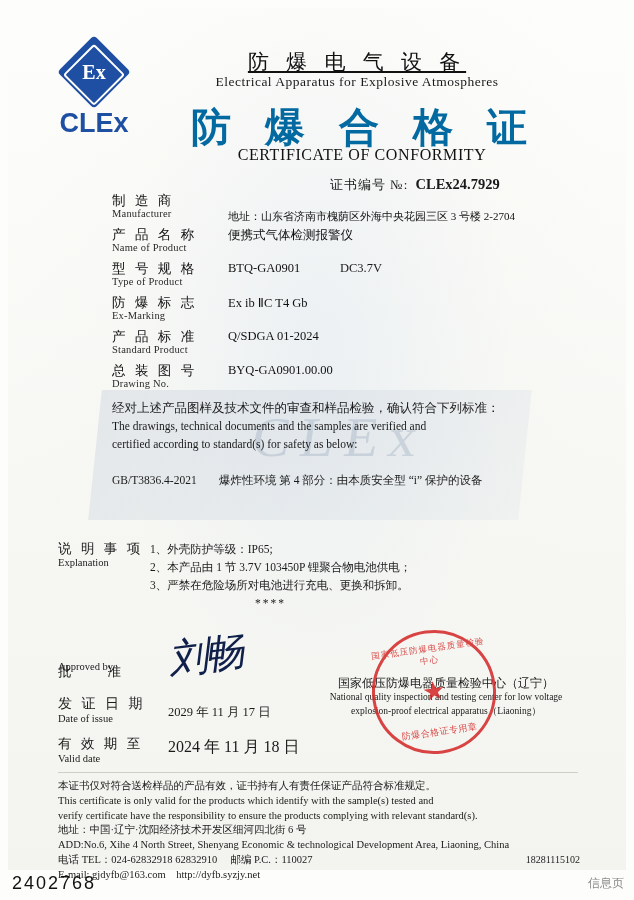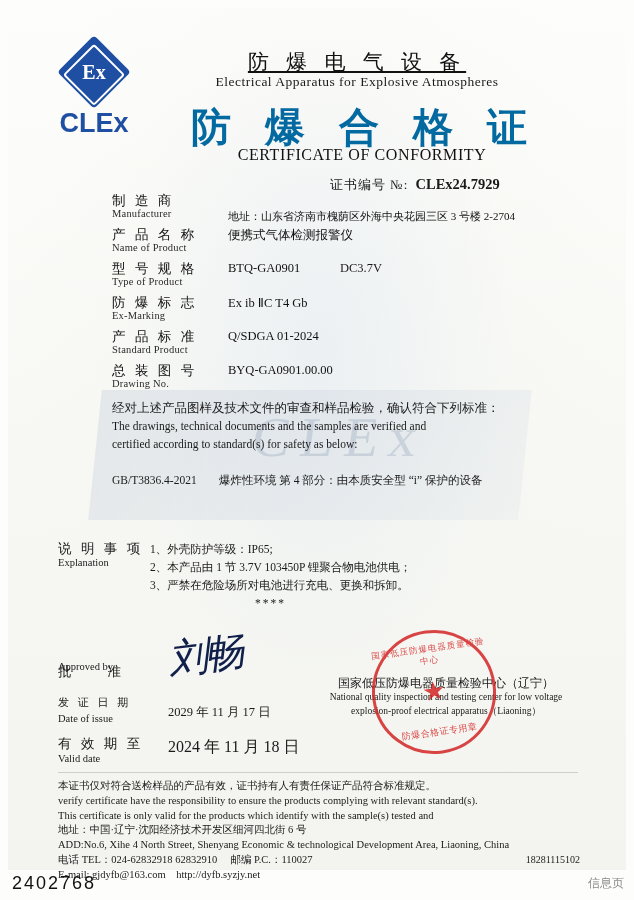--- a/index.html
+++ b/index.html
@@ -256,21 +256,21 @@
     color: #11204a;
     font-family: "Liberation Serif", serif;
     font-style: italic;
     transform: rotate(-7deg);
     letter-spacing: -4px;
   }
 
   .issue-lbl-cn {
     position: absolute;
     left: 58px; top: 695px;
-    font-size: 11px;
+    font-size: 14px;
     letter-spacing: 3px;
     text-align: right;
   }
   .issue-lbl-en {
     position: absolute;
     left: 58px; top: 713px;
     font-size: 10.5px;
   }
   .issue-val {
     position: absolute;
@@ -495,22 +495,22 @@
 
   <div class="stamp">
     <div class="arc-top">国家低压防爆电器质量检验中心</div>
     <div class="star">★</div>
     <div class="arc-bottom">防爆合格证专用章</div>
   </div>
 
   <div class="sep-line"></div>
   <div class="footnote">
     <div>本证书仅对符合送检样品的产品有效，证书持有人有责任保证产品符合标准规定。</div>
+    <div>This certificate is only valid for the products which identify with the sample(s) tested and</div>
     <div>verify certificate have the responsibility to ensure the products complying with relevant standard(s).</div>
-    <div>This certificate is only valid for the products which identify with the sample(s) tested and</div>
   </div>
 
   <div class="addr-block">
     <div>地址：中国·辽宁·沈阳经济技术开发区细河四北街 6 号</div>
     <div>ADD:No.6, Xihe 4 North Street, Shenyang Economic &amp; technological Development Area, Liaoning, China</div>
     <div>
       <span>电话 TEL：024-62832918 62832910</span>
       &nbsp;&nbsp;&nbsp;
       <span>邮编 P.C.：110027</span>
     </div>

